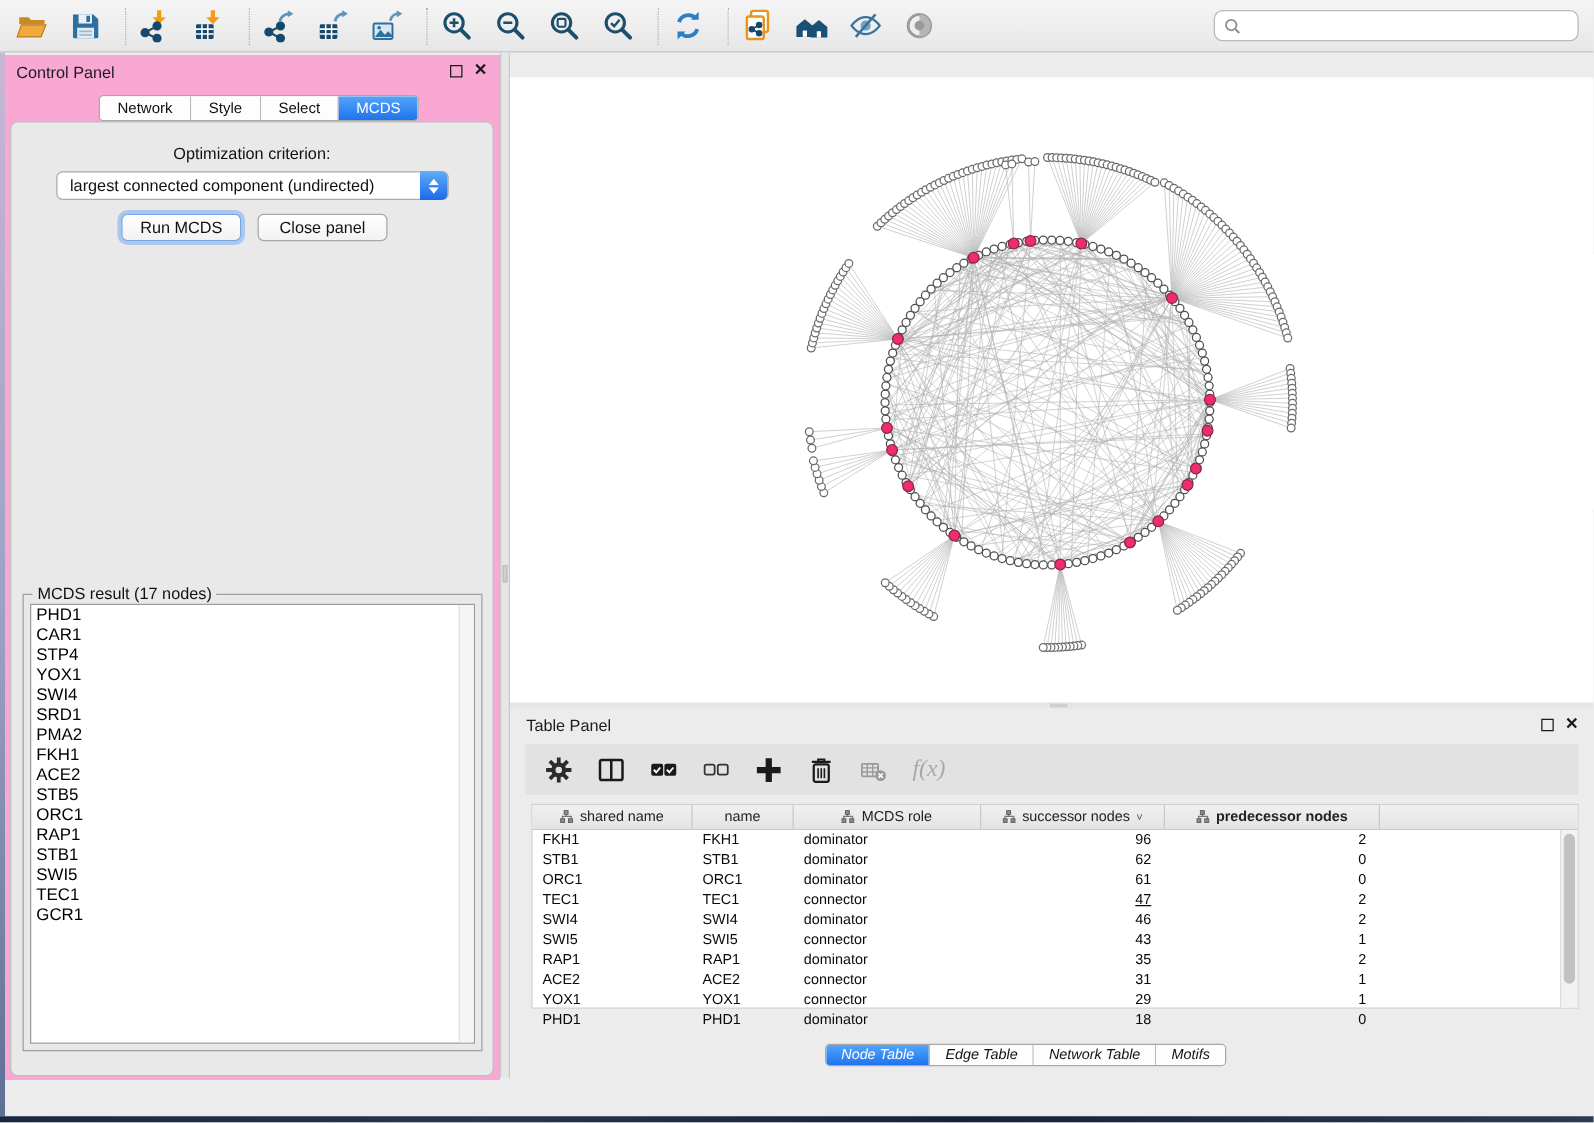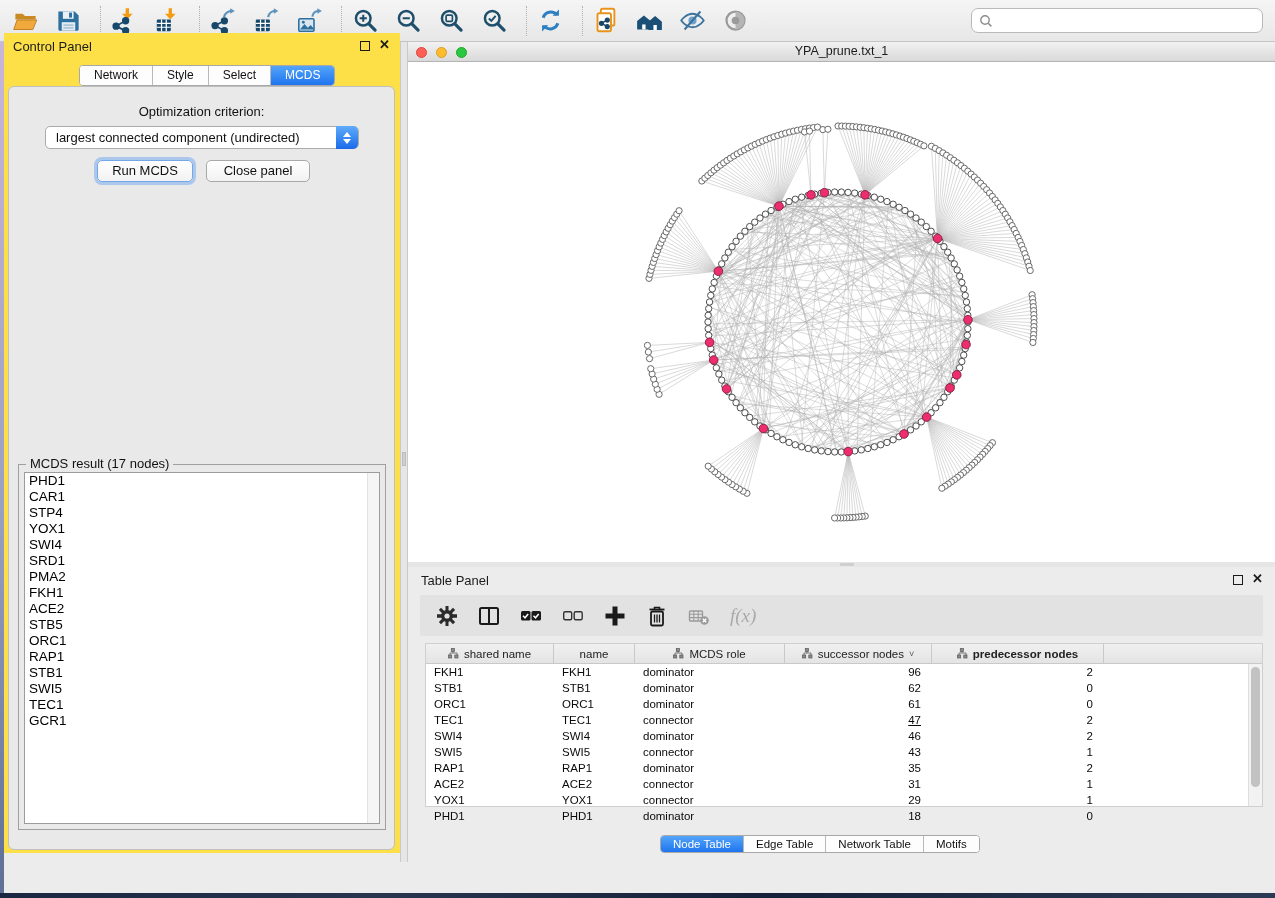--- a/index.html
+++ b/index.html
@@ -18,21 +18,21 @@
   .search-wrap svg { width:14px; height:14px; }
   .search-wrap input { border:none; outline:none; flex:1; height:20px; font-size:12px; background:transparent; }
 
   
   .left-sliver { position:absolute; left:0; top:42px; width:4px; height:851px;
     background:linear-gradient(#c9b6d8,#9aa0c2 55%,#5f6f96); }
   .wallpaper-bottom { position:absolute; left:0; top:893px; width:1275px; height:5px;
     background:linear-gradient(90deg,#1a2743,#27354f 30%,#152138 60%,#2b3a55); }
 
   
-  .control-panel { position:absolute; left:4px; top:33px; width:396px; height:820px; background:#fde047; }
+  .control-panel { position:absolute; left:4px; top:44px; width:396px; height:820px; background:#f9a8d4; }
   .panel-header { position:relative; height:26px; }
   .panel-title { position:absolute; left:9px; top:6px; font-size:13px; color:#1c1c1c; }
   .float-box { position:absolute; top:8px; width:10px; height:10px; border:1.5px solid #1a1a1a; background:transparent; }
   .close-x { position:absolute; top:4px; font-size:13px; font-weight:bold; color:#1a1a1a; }
   .cp-float { right:30px; } .cp-close { right:10px; }
 
   .seg-tabs { position:absolute; display:flex; border:1px solid #a8a8a8; border-radius:4px; overflow:hidden; background:#fff; }
   .cp-tabs { left:75px; top:32px; height:21px; }
   .seg { font-size:12px; color:#111; padding:0 14px; line-height:19px; border-right:1px solid #b9b9b9; background:#fdfdfd; white-space:nowrap; }
   .seg:last-child { border-right:none; }
@@ -95,21 +95,21 @@
   .th svg { flex:0 0 auto; }
   .sort-chev { font-size:9px; color:#555; }
   .nt-body { position:relative; }
   .tr { display:flex; height:16px; }
   .td { font-size:11.5px; color:#0a0a0a; line-height:16px; padding-left:8px; overflow:hidden; white-space:nowrap; }
   .td.num { text-align:right; padding-right:11px; padding-left:0; }
   .nt-scroll { position:absolute; right:0; top:20px; bottom:0; width:14px; background:#f2f2f2; border-left:1px solid #ddd; }
   .nt-thumb { position:absolute; left:2px; top:3px; width:9px; height:120px; background:#c2c2c2; border-radius:5px; }
 
   .tp-tabs { left:252px; top:268px; height:18px; background:#fff; }
-  .tp-tabs .seg { font-size:11.5px; line-height:16px; padding:0 12px; }
+  .tp-tabs .seg { font-size:11.5px; line-height:16px; padding:0 12px;font-style:italic; }
 
   
   .status-bar { position:absolute; left:0; top:862px; width:1275px; height:31px; background:#eeeeee; border-top:1px solid #cfcfcf; }
   .list-btn { position:absolute; left:12px; top:4px; width:26px; height:22px; background:linear-gradient(#fcfcfc,#efefef);
     border:1px solid #b5b5b5; border-radius:3px; display:flex; align-items:center; justify-content:center; }
   .memory-btn { position:absolute; right:13px; top:4px; height:22px; background:#fdfdfd; border:1px solid #b5b5b5;
     border-radius:3px; display:flex; align-items:center; gap:5px; padding:0 9px; font-size:11.5px; color:#111; }
   .mem-dot { width:9px; height:9px; border-radius:50%; background:#1ea32b; }
 </style>
 </head>
@@ -284,26 +284,20 @@
         </div>
       </div>
     </div>
   </div>
 
   <div class="v-divider">
       <div class="grip"></div>
     </div>
 
   <div class="network-window">
-    <div class="net-titlebar">
-      <span class="tl tl-red"></span>
-      <span class="tl tl-yellow"></span>
-      <span class="tl tl-green"></span>
-      <div class="net-title">YPA_prune.txt_1</div>
-    </div>
     <div class="net-canvas">
       <svg id="netgraph" width="867" height="500" viewBox="0 0 867 500">
           <line x1="559.6485999174104" y1="269.55199138689153" x2="550.2729816246346" y2="309.3397394715489" stroke="#b0b0b0" stroke-width="0.7" opacity="0.6"></line>
           <line x1="558.6340085944677" y1="241.20394102694894" x2="389.07400678667375" y2="136.61011759668958" stroke="#b0b0b0" stroke-width="0.7" opacity="0.6"></line>
           <line x1="301.1783624100409" y1="242.53616054124316" x2="322.24058721529576" y2="332.71800984828803" stroke="#b0b0b0" stroke-width="0.7" opacity="0.6"></line>
           <line x1="302.9149946001829" y1="287.3751968491273" x2="438.2237552468385" y2="389.73962328309767" stroke="#b0b0b0" stroke-width="0.7" opacity="0.6"></line>
           <line x1="307.2289957241648" y1="217.2532982663825" x2="413.5625162539904" y2="131.04338276730553" stroke="#b0b0b0" stroke-width="0.7" opacity="0.6"></line>
           <line x1="423.6187050624034" y1="389.8432865993441" x2="502.4288584248909" y2="367.9539738373123" stroke="#b0b0b0" stroke-width="0.7" opacity="0.6"></line>
           <line x1="441.4937904660951" y1="130.50910155257435" x2="300.86805049906275" y2="245.00201286547446" stroke="#b0b0b0" stroke-width="0.7" opacity="0.6"></line>
           <line x1="472.38947137967574" y1="382.894803454628" x2="342.2316817017688" y2="355.8995427679422" stroke="#b0b0b0" stroke-width="0.7" opacity="0.6"></line>

